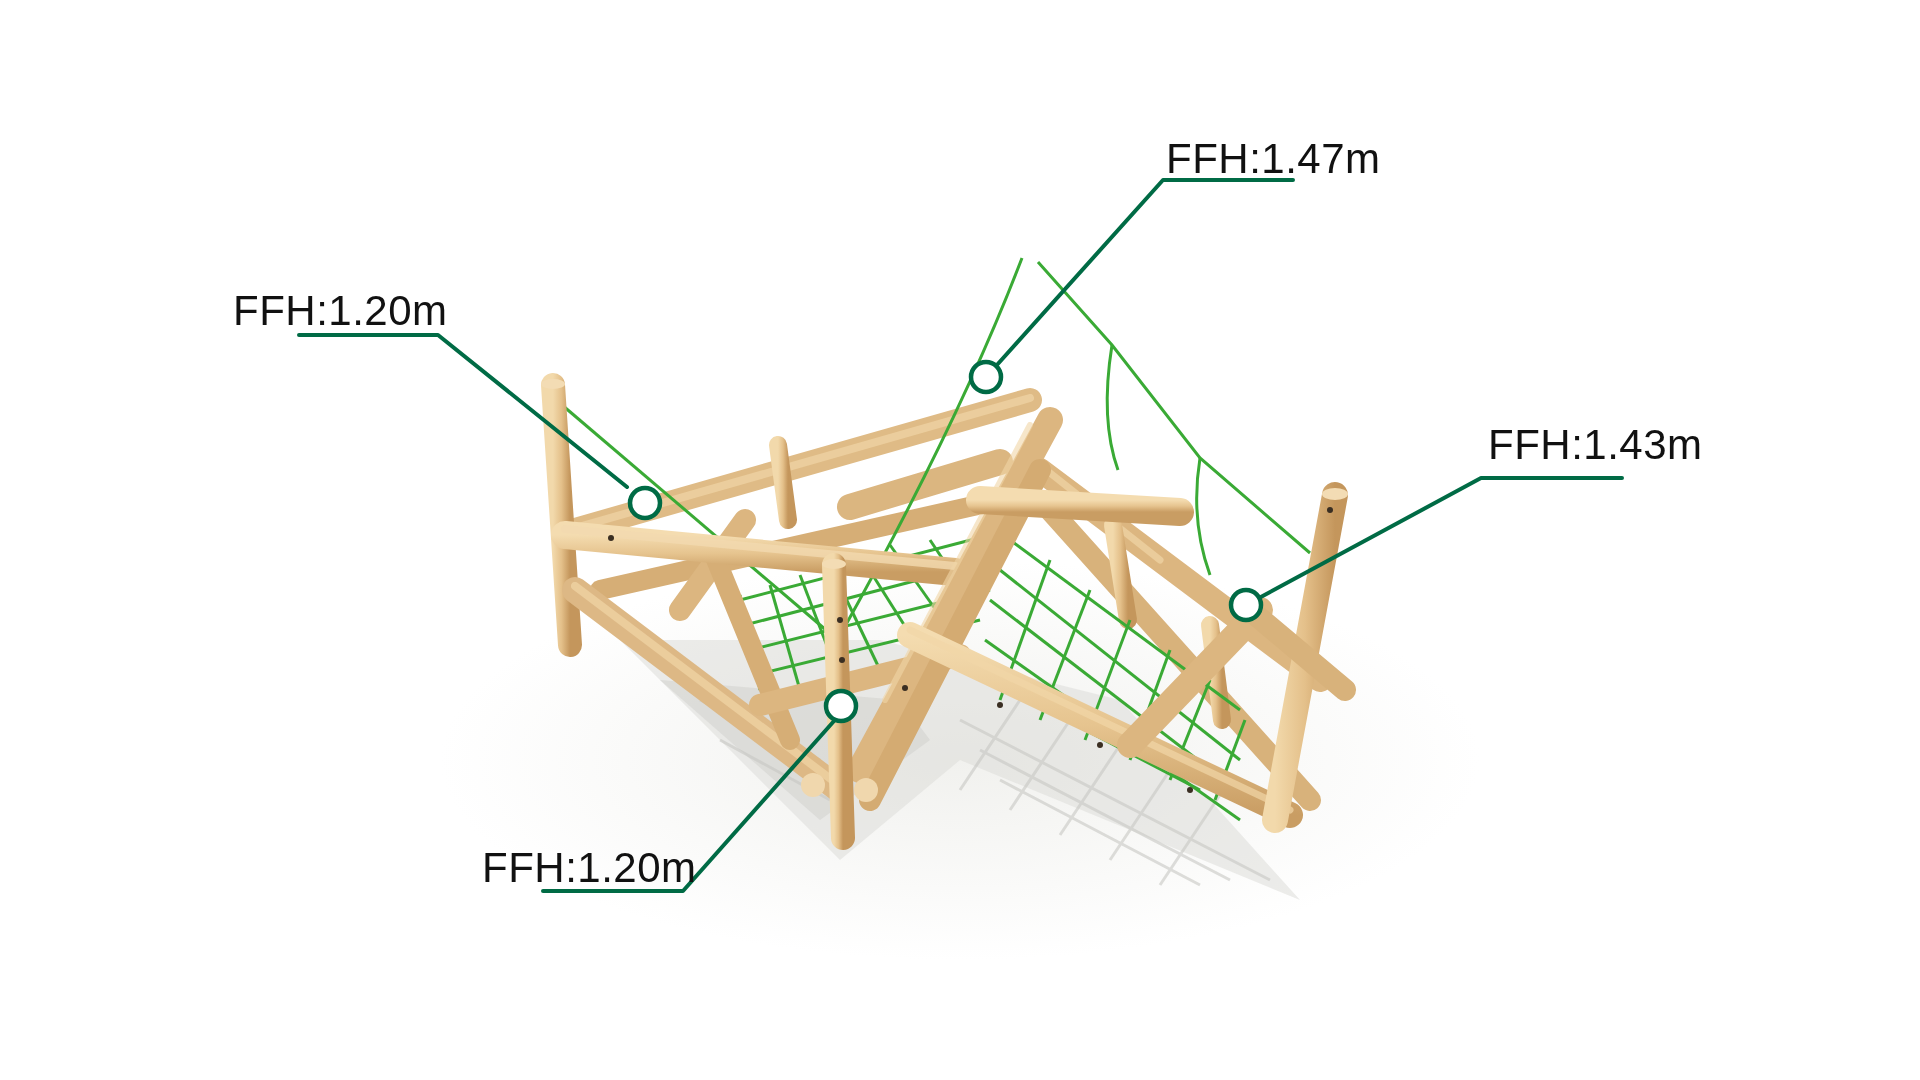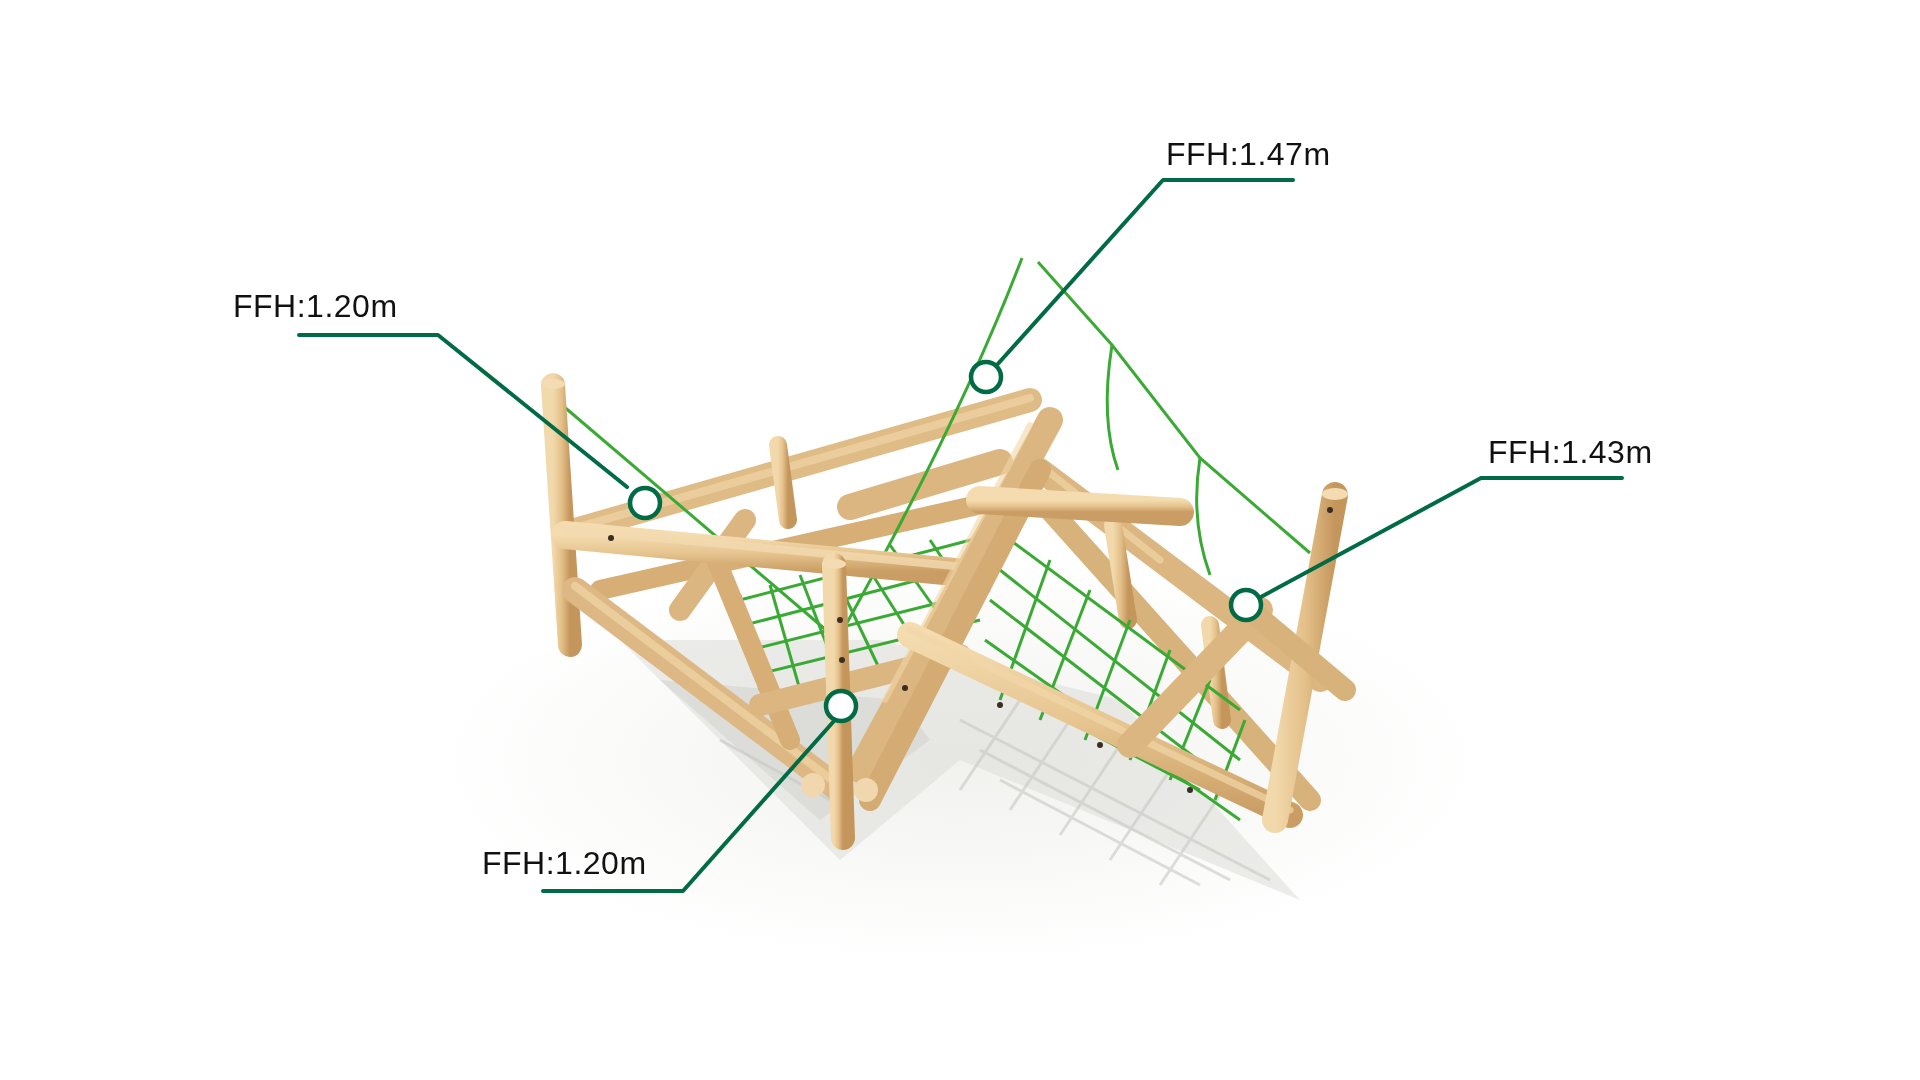--- a/index.html
+++ b/index.html
@@ -1,19 +1,19 @@
 <!DOCTYPE html>
 <html><head>
 <meta charset="utf-8">
 <style>
   html, body { margin:0; padding:0; }
   body { width:1920px; height:1080px; overflow:hidden; background:#ffffff; position:relative;
          font-family:"Liberation Sans", "DejaVu Sans", sans-serif; }
   #scene { position:absolute; left:0; top:0; width:1920px; height:1080px; }
-  .ffh-label { position:absolute; font-size:32px; line-height:1; color:#111111; letter-spacing:0.5px;
+  .ffh-label { position:absolute; font-size:42px; line-height:1; color:#111111; letter-spacing:0.5px;
                font-weight:300; white-space:nowrap; }
 </style>
 </head>
 <body>
 
 <svg id="scene" viewBox="0 0 1920 1080" xmlns="http://www.w3.org/2000/svg">
   <defs>
     <linearGradient id="woodG" x1="0" y1="0" x2="0" y2="1">
       <stop offset="0" stop-color="#f4dcb0"></stop>
       <stop offset="0.5" stop-color="#e6c48f"></stop>
@@ -162,14 +162,14 @@
   <g fill="#ffffff" stroke="#006b45" stroke-width="4.5">
     <circle cx="645" cy="503" r="15"></circle>
     <circle cx="986" cy="377" r="15"></circle>
     <circle cx="1246" cy="605" r="15"></circle>
     <circle cx="841" cy="706" r="15"></circle>
   </g>
 </svg>
 
 <div class="ffh-label" style="left:233px; top:290px;">FFH:1.20m</div>
 <div class="ffh-label" style="left:1166px; top:138px;">FFH:1.47m</div>
-<div class="ffh-label" style="left:1488px; top:436px;">FFH:1.43m</div>
+<div class="ffh-label" style="left:1488px; top:424px;">FFH:1.43m</div>
 <div class="ffh-label" style="left:482px; top:847px;">FFH:1.20m</div>
 
 </body></html>

